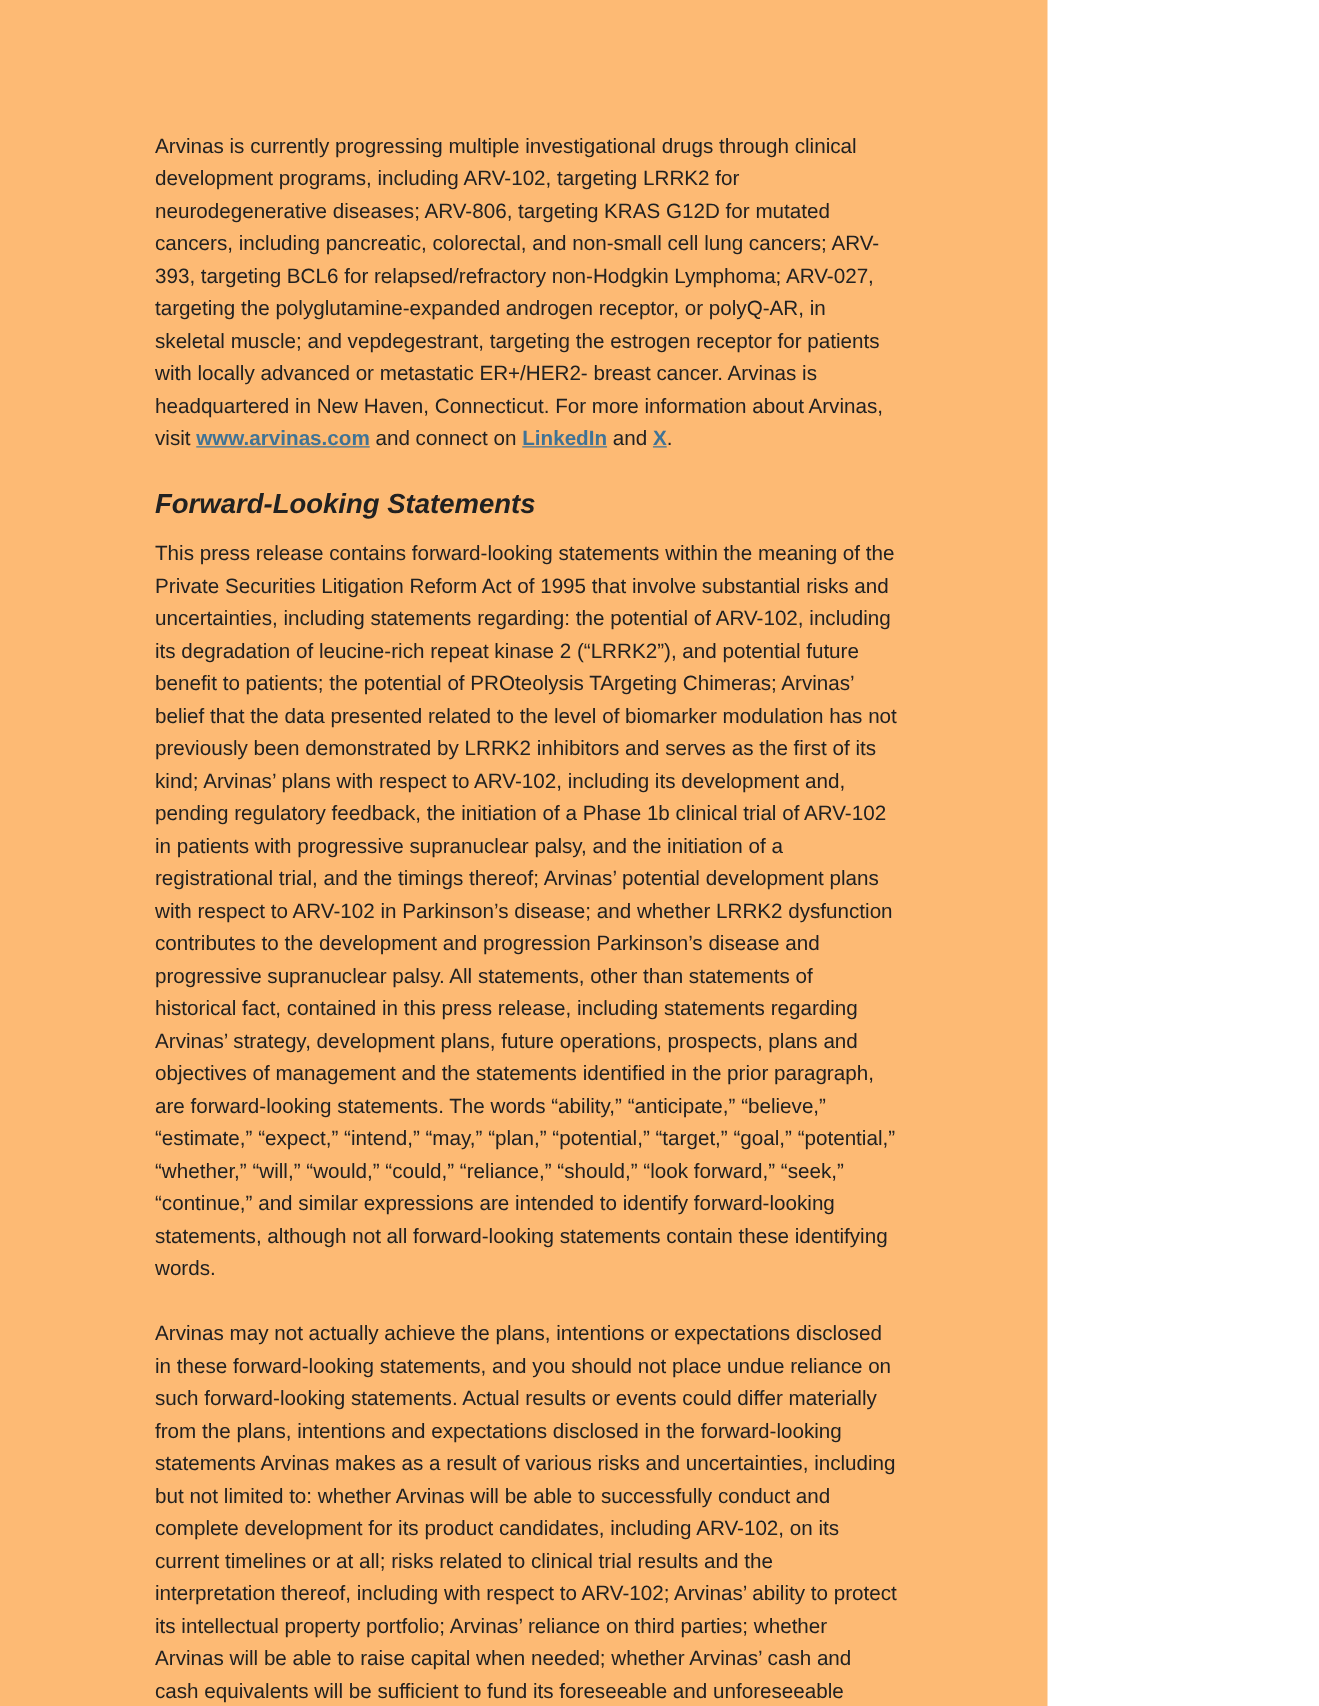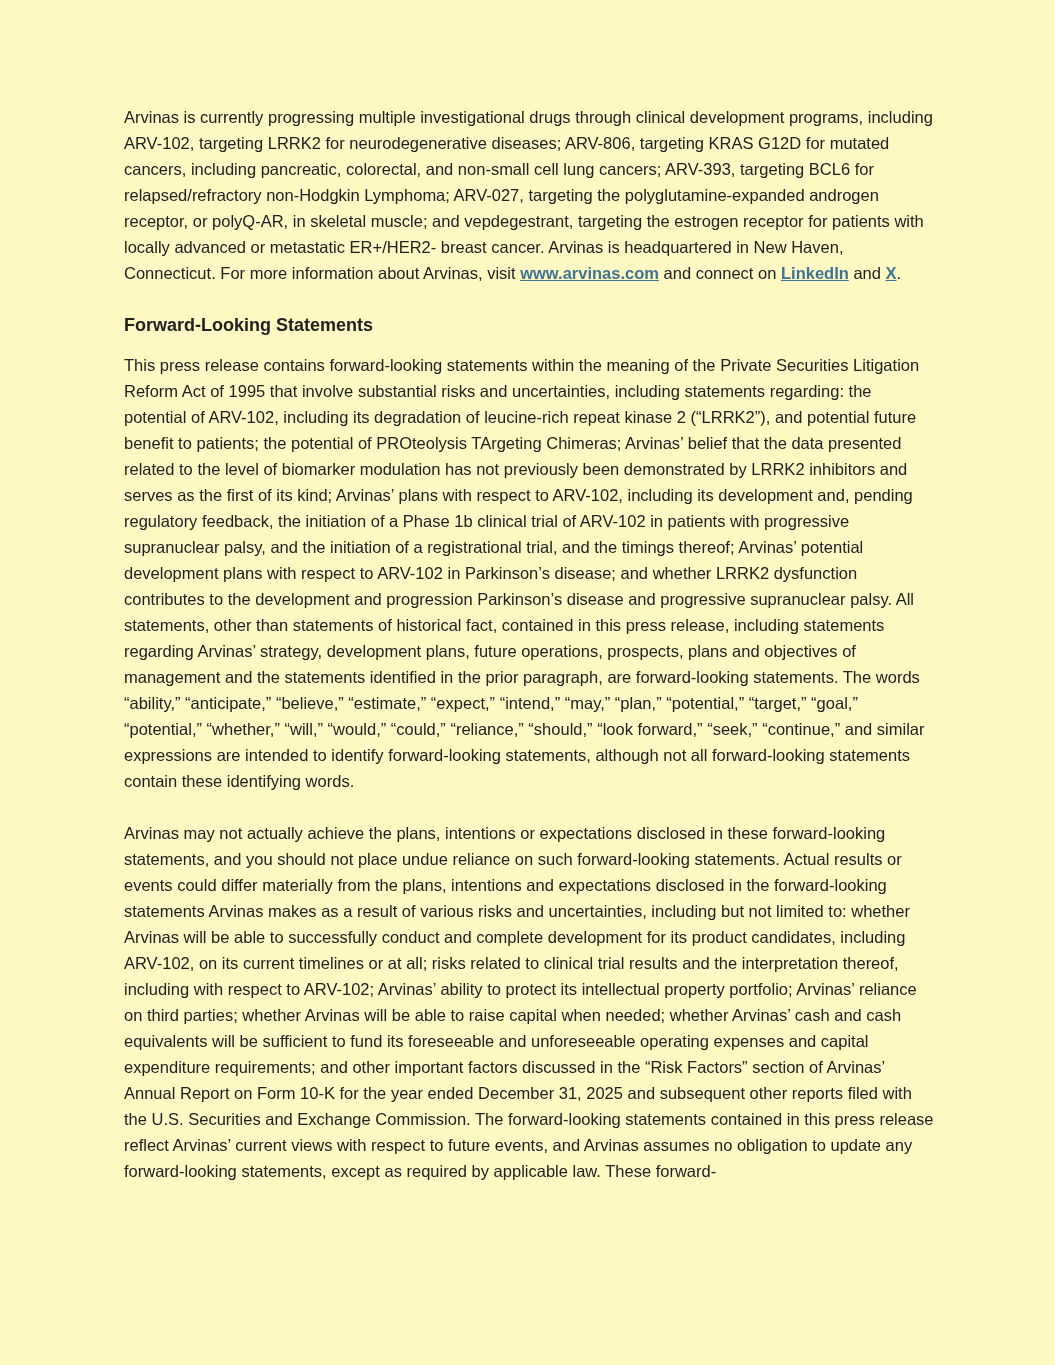--- a/index.html
+++ b/index.html
@@ -5,36 +5,37 @@
   * { margin: 0; padding: 0; box-sizing: border-box; }
   html, body { background: #ffffff; }
   body {
     width: 1055px;
     height: 1365px;
     font-family: "Liberation Sans", sans-serif;
     color: #212121;
     overflow: hidden;
   }
   .page {
-    width: 1055px;
+    width: 838px;
     height: 1365px;
-    background: #fef9c3;
+    background: #fdba74;
     padding: 104px 120px 40px 124px;
   }
   .para {
     font-size: 16.5px;
     line-height: 26px;
     margin: 0 0 26px 0;
     text-align: left;
   }
   .heading {
-    font-size: 18px;
+    font-size: 22px;
     line-height: 26px;
     font-weight: 700;
     margin: 16px 0 14px 0;
+    font-style: italic;
   }
   .doc-link {
     color: #3f7396;
     font-weight: 700;
     text-decoration: underline;
     cursor: pointer;
   }
 </style>
 </head>
 <body>

